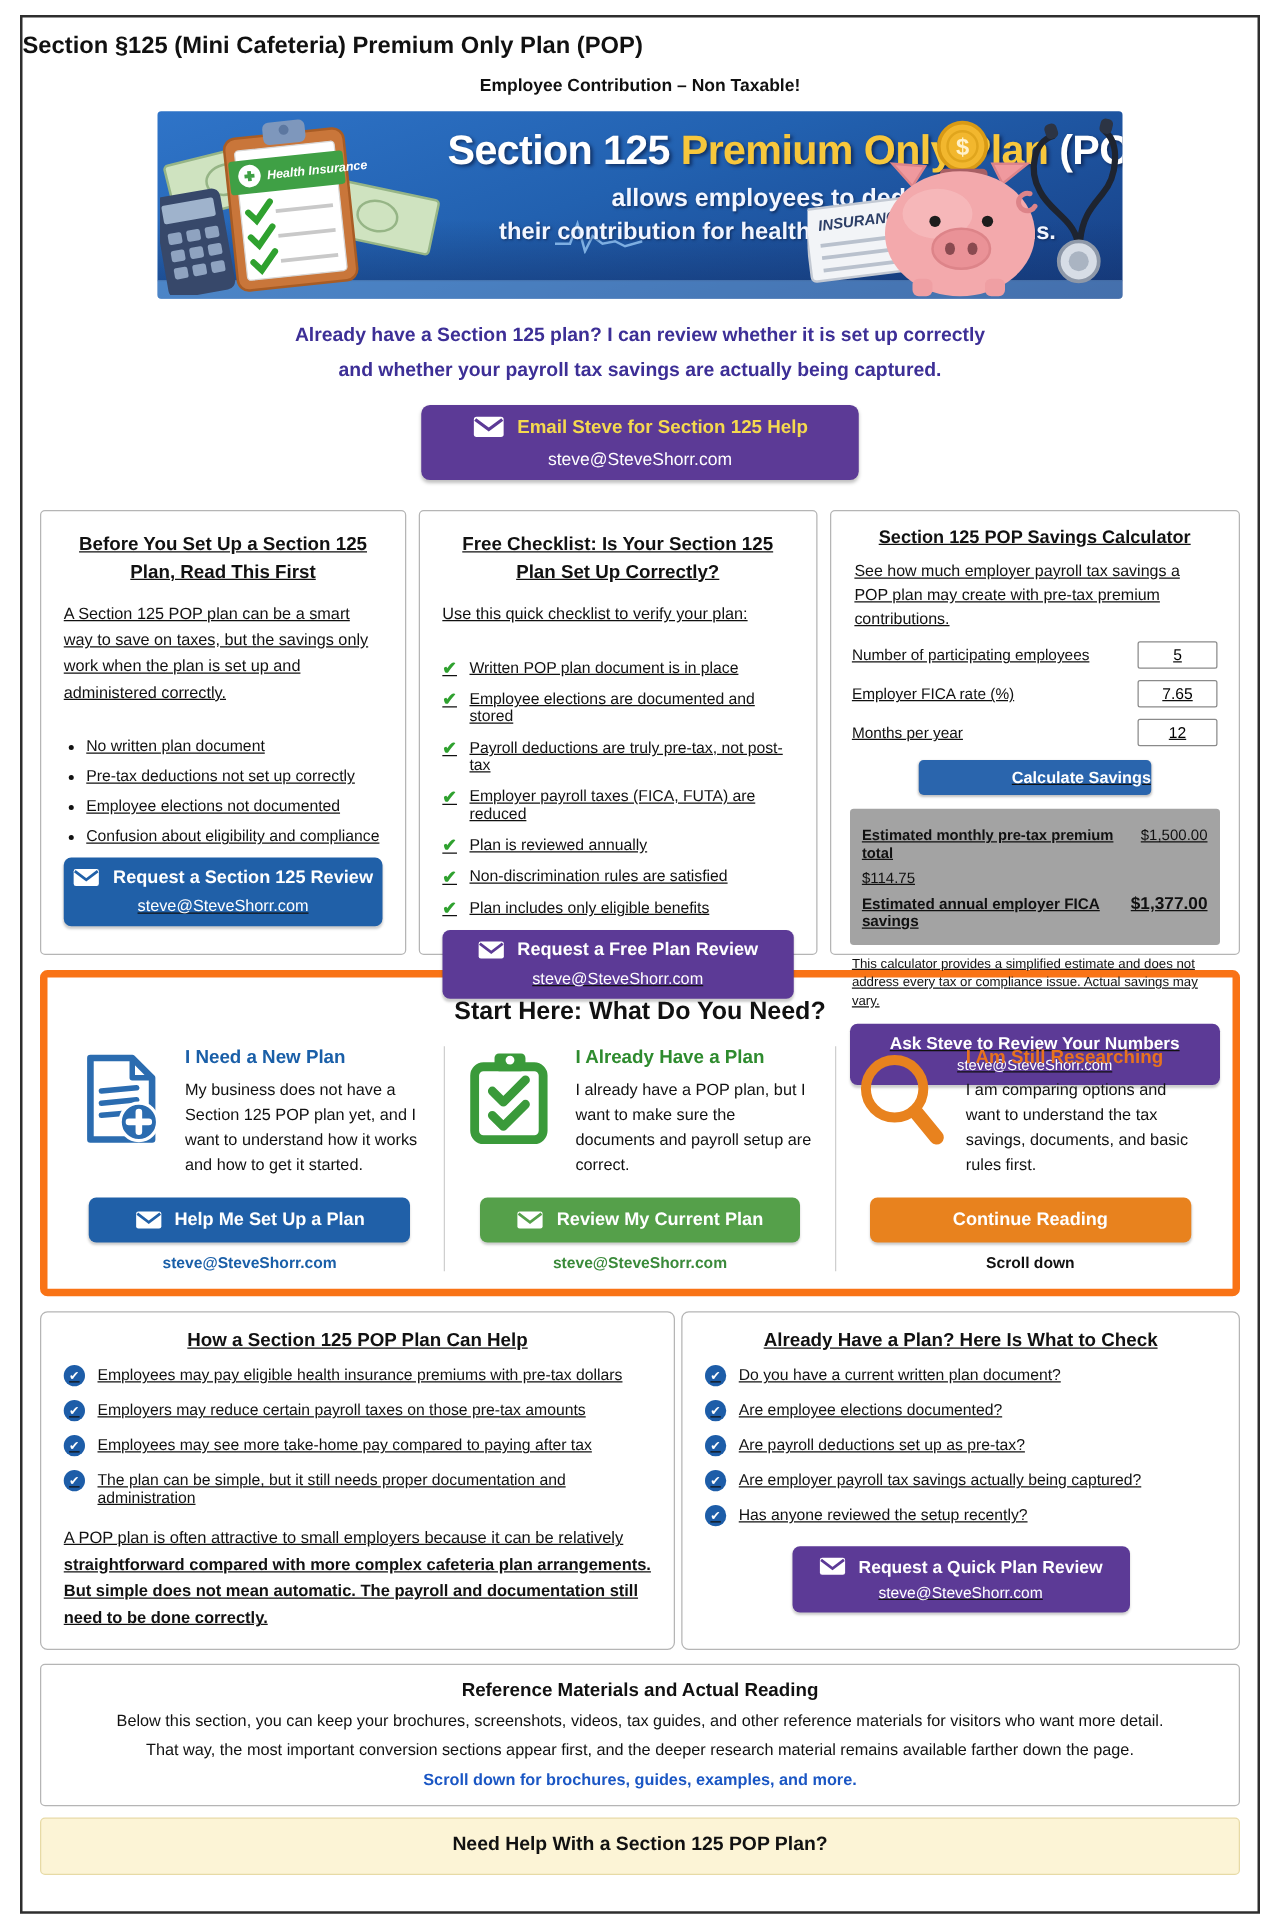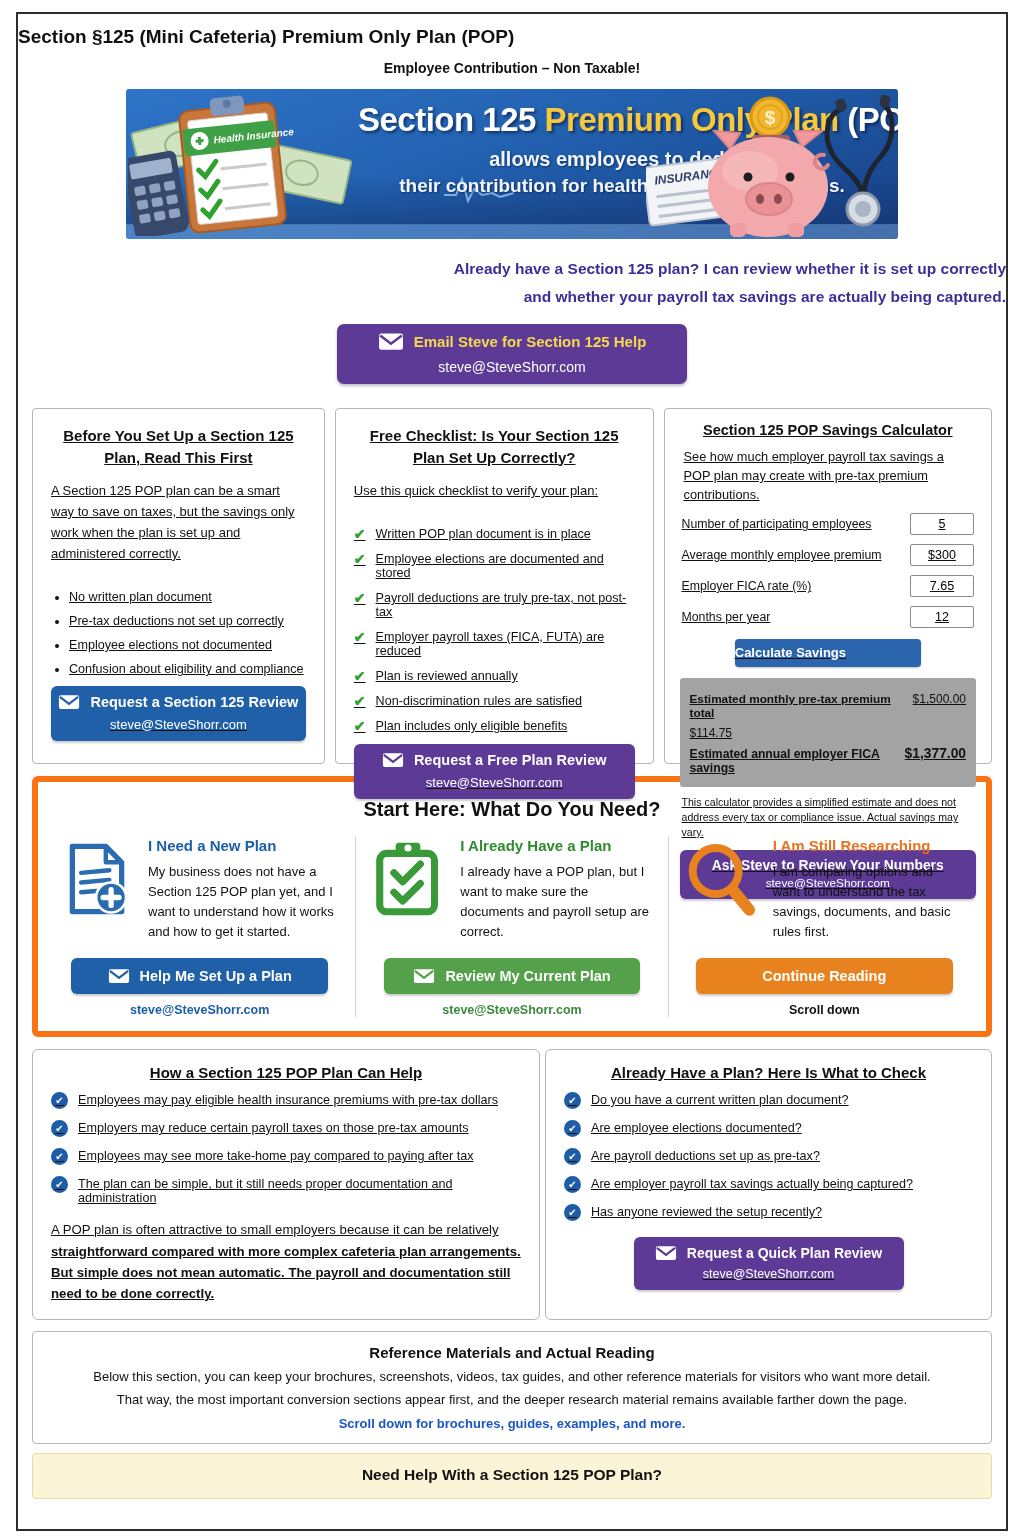--- a/index.html
+++ b/index.html
@@ -21,21 +21,21 @@
                   text-shadow:2px 2px 3px rgba(0,10,40,.55); white-space:nowrap; }
   .banner-title .gold { color:#f7c73c; }
   .banner-tag1 { margin-top:9px; font-size:20px; font-weight:bold; color:#f2f6ff; text-shadow:1px 1px 2px rgba(0,10,40,.5); }
   .banner-tag2 { margin-top:4px; font-size:19px; font-weight:bold; color:#f2f6ff; text-shadow:1px 1px 2px rgba(0,10,40,.5); white-space:nowrap; }
   .banner svg { position:absolute; }
   .svg-left { left:2px; top:3px; }
   .svg-right { right:2px; bottom:0; }
   .ekg { left:318px; top:86px; }
 
   
-  .intro { margin-top:16px; text-align:right; color:#3d2f96; font-size:15.5px; font-weight:bold; line-height:1.8; }
+  .intro { margin-top:16px; text-align:center; color:#3d2f96; font-size:15.5px; font-weight:bold; line-height:1.8; }
   .btn { border:none; cursor:pointer; font-family:inherit; }
   .btn-main { display:block; margin:13px auto 0; width:350px; padding:8px 10px 9px; background:#5c3a96; border-radius:7px; text-align:center; box-shadow:0 2px 3px rgba(0,0,0,.25); }
   .btn-main .l1 { font-size:15px; font-weight:bold; color:#f5d94e; }
   .btn-main .l2 { font-size:14px; color:#fff; margin-top:5px; }
   .btn-row { display:inline-flex; align-items:center; gap:10px; justify-content:center; }
   .env { flex:0 0 auto; }
   .flap { fill:none; stroke-width:2.4; }
   .f-purple .flap { stroke:#5c3a96; }
   .f-blue   .flap { stroke:#2060a8; }
   .f-green  .flap { stroke:#55a04a; }
@@ -56,21 +56,21 @@
   .checklist { margin-top:14px; }
   .checklist .row { display:flex; gap:10px; margin:11px 0; font-size:12.6px; align-items:flex-start; }
   .gcheck { color:#2fa12f; font-weight:bold; font-size:14px; line-height:1; }
 
   
   .calc-title { font-size:14.5px; font-weight:bold; text-align:center; }
   .calc-desc { margin:9px 4px 0; font-size:12.8px; line-height:1.5; }
   .fieldrow { display:flex; justify-content:space-between; align-items:center; margin:9px 2px 0; }
   .fieldrow label { font-size:12.3px; }
   .fieldrow input { width:64px; height:22px; text-align:center; font-size:12.5px; border:1px solid #8a8a8a; border-radius:2px; font-family:inherit; }
-  .btn-calc { display:block; margin:11px auto 0; width:186px; padding:6px 0 7px; background:#2a65ad; color:#fff; font-weight:bold; font-size:13px; border-radius:4px; text-align:left; box-shadow:0 1px 2px rgba(0,0,0,.25); }
+  .btn-calc { display:block; margin:11px auto 0; width:186px; padding:6px 0 7px; background:#2a65ad; color:#fff; font-weight:bold; font-size:13px; border-radius:4px; text-align:right; box-shadow:0 1px 2px rgba(0,0,0,.25); }
   .results { margin-top:11px; background:#a3a3a3; border-radius:3px; padding:8px 10px 6px; }
   .results .rrow { display:flex; justify-content:space-between; align-items:baseline; margin:6px 0; }
   .results .rlabel { font-size:11.8px; font-weight:bold; }
   .results .rvalue { font-size:12px; }
   .results .big .rlabel { font-size:12.2px; }
   .results .big .rvalue { font-size:13.8px; font-weight:bold; }
   .disclaimer { margin:8px 2px 0; font-size:10.6px; line-height:1.4; }
   .btn-asksteve { margin-top:10px; margin-bottom:0; width:100%; }
   .btn-asksteve .l1 { font-size:13.8px; }
   .btn-asksteve .l2 { font-size:11.8px; margin-top:3px; }
@@ -310,24 +310,20 @@
 
     <div class="card card-3">
       <div class="calc-title">Section 125 POP Savings Calculator</div>
       <div class="calc-desc">See how much employer payroll tax savings a POP plan may create with pre-tax premium contributions.</div>
 
       <div class="fieldrow">
         <label>Number of participating employees</label>
         <input type="text" value="5" style="">
       </div>
       <div class="fieldrow">
-        <label>Average monthly employee premium</label>
-        <input type="text" value="$300" style="">
-      </div>
-      <div class="fieldrow">
         <label>Employer FICA rate (%)</label>
         <input type="text" value="7.65" style="">
       </div>
       <div class="fieldrow">
         <label>Months per year</label>
         <input type="text" value="12" style="">
       </div>
 
       <button class="btn btn-calc">Calculate Savings</button>
 

